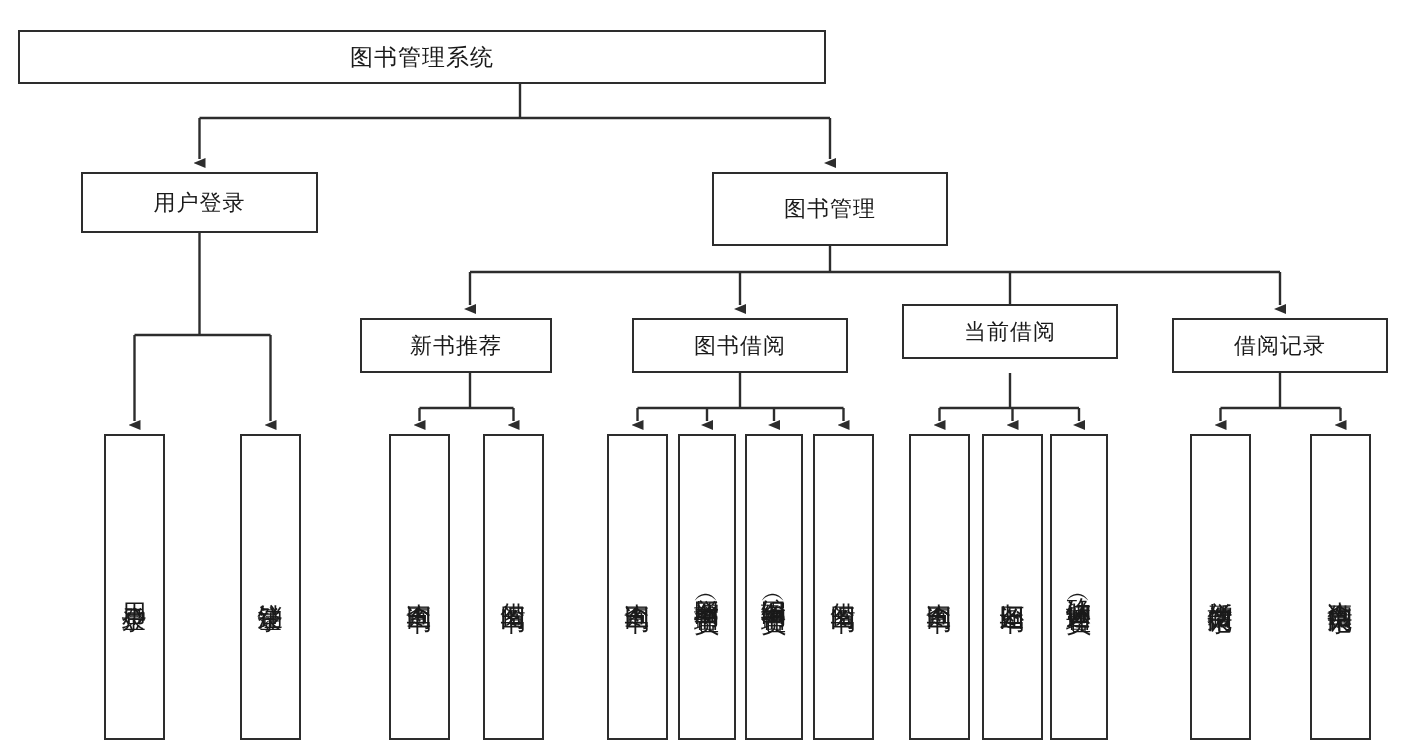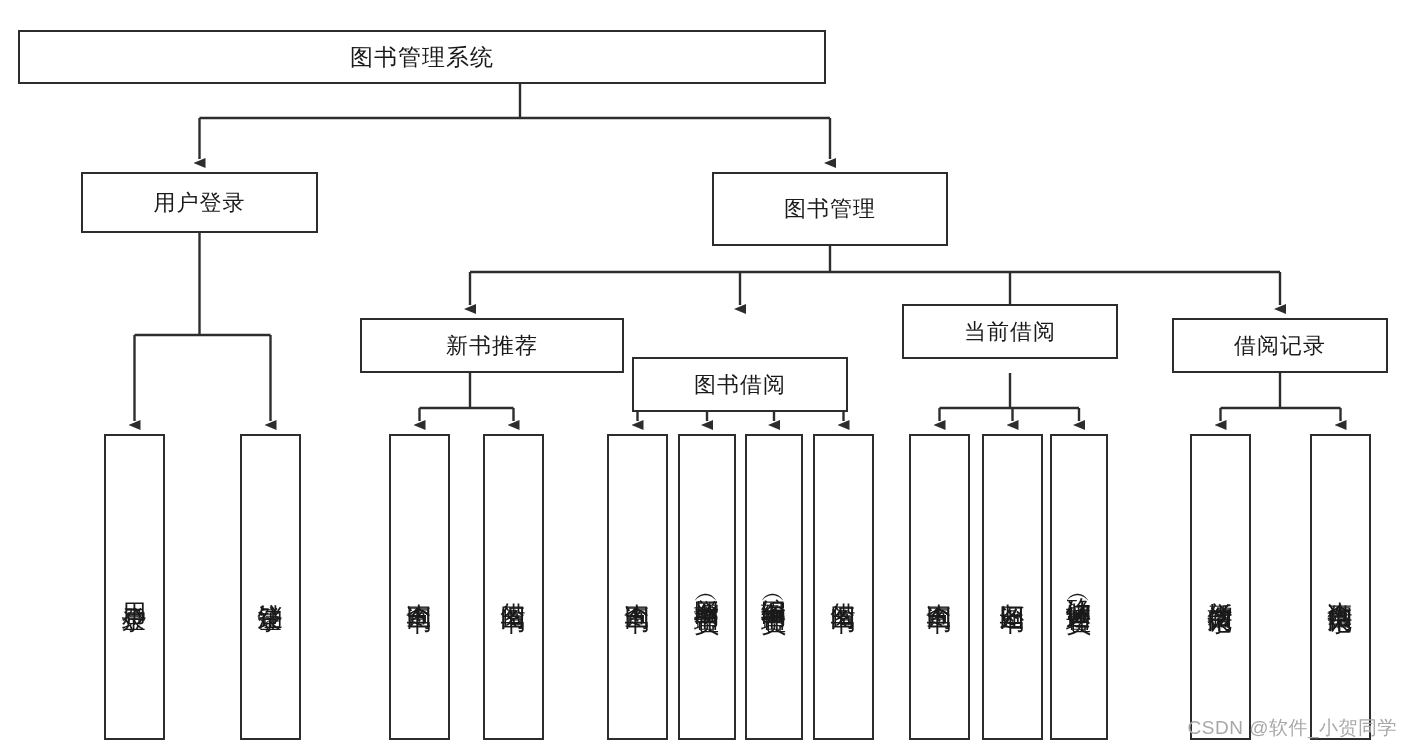--- a/index.html
+++ b/index.html
@@ -125,24 +125,24 @@
   <div id="level2-container">
       <div class="node horiz" style="left: 81px; top: 172px; width: 237px; height: 61px;">
         <span class="node-label">用户登录</span>
       </div>
       <div class="node horiz" style="left: 712px; top: 172px; width: 236px; height: 74px;">
         <span class="node-label">图书管理</span>
       </div>
     </div>
 
   <div id="level3-container">
-      <div class="node horiz" style="left: 360px; top: 318px; width: 264px; height: 55px;">
+      <div class="node horiz" style="left: 360px; top: 318px; width: 192px; height: 55px;">
         <span class="node-label">新书推荐</span>
       </div>
-      <div class="node horiz" style="left: 632px; top: 318px; width: 216px; height: 55px; margin-top: 39px;">
+      <div class="node horiz" style="left: 632px; top: 318px; width: 216px; height: 55px;">
         <span class="node-label">图书借阅</span>
       </div>
       <div class="node horiz" style="left: 902px; top: 304px; width: 216px; height: 55px;">
         <span class="node-label">当前借阅</span>
       </div>
       <div class="node horiz" style="left: 1172px; top: 318px; width: 216px; height: 55px;">
         <span class="node-label">借阅记录</span>
       </div>
     </div>
 
@@ -181,14 +181,13 @@
         <span class="node-label">确认归还（管理员）</span>
       </div>
       <div class="node vert" style="left: 1190px; top: 434px; width: 61px; height: 306px;">
         <span class="node-label">新增借阅记录</span>
       </div>
       <div class="node vert" style="left: 1310px; top: 434px; width: 61px; height: 306px;">
         <span class="node-label">查询借阅记录</span>
       </div>
     </div>
 
-  <div class="watermark">CSDN @软件_小贺同学</div>
 </div>
 
 </body></html>

